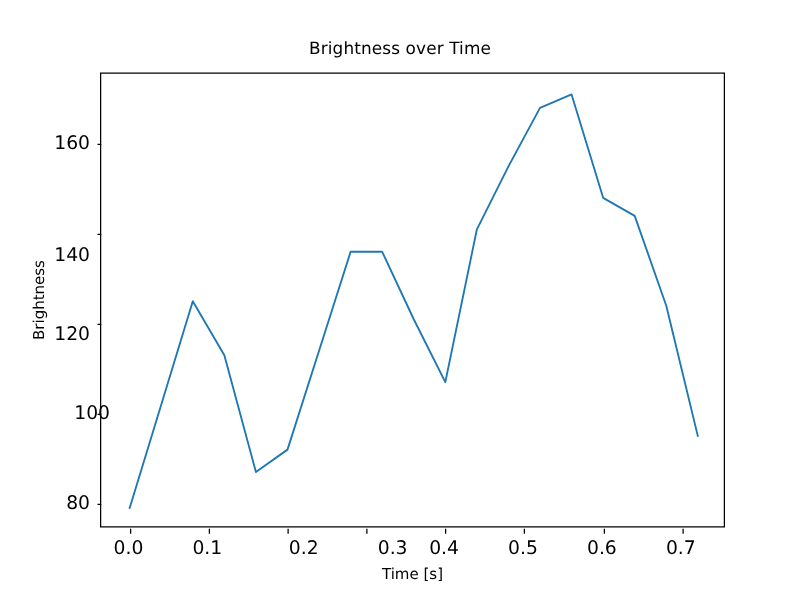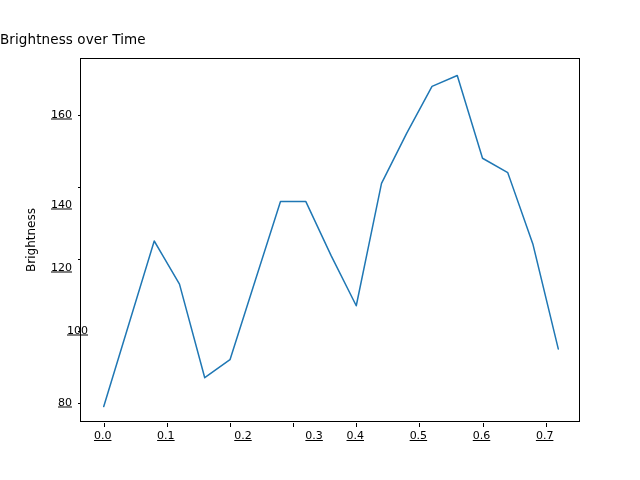--- a/index.html
+++ b/index.html
@@ -17,21 +17,21 @@
     position: relative;
     width: 640px;
     height: 480px;
     background: #ffffff;
   }
   #chart-title {
     position: absolute;
     left: 0;
     top: 31px;
     width: 640px;
-    text-align: left;
+    text-align: center;
     font-size: 13.5px;
     color: #000000;
     letter-spacing: 0.1px;
   }
   
   #axes {
     position: absolute;
     left: 80px;
     top: 58px;
     width: 500px;
@@ -43,24 +43,23 @@
   #plot-svg {
     position: absolute;
     left: 0;
     top: 0;
     width: 500px;
     height: 364px;
     display: block;
   }
   .tick-label {
     position: absolute;
-    font-size: 11px;
+    font-size: 15px;
     color: #000000;
     white-space: nowrap;
-    text-decoration: underline;
   }
   .ytick-label {
     text-align: right;
     transform: translateY(-50%);
   }
   .xtick-label {
     text-align: right;
     transform: translateX(-50%);
   }
   .tick-mark {
@@ -136,15 +135,16 @@
       <div class="tick-label xtick-label" style="left: 102.73px; top: 429px;">0.0</div>
       <div class="tick-label xtick-label" style="left: 165.86px; top: 429px;">0.1</div>
       <div class="tick-label xtick-label" style="left: 228.99px; top: 429px; margin-left: 14px;">0.2</div>
       <div class="tick-label xtick-label" style="left: 292.12px; top: 429px; margin-left: 22px;">0.3</div>
       <div class="tick-label xtick-label" style="left: 355.25px; top: 429px;">0.4</div>
       <div class="tick-label xtick-label" style="left: 418.38px; top: 429px;">0.5</div>
       <div class="tick-label xtick-label" style="left: 481.52px; top: 429px;">0.6</div>
       <div class="tick-label xtick-label" style="left: 544.65px; top: 429px;">0.7</div>
     </div>
 
+  <div id="xlabel">Time [s]</div>
   <div id="ylabel">Brightness</div>
 
 </div>
 
 </body></html>

